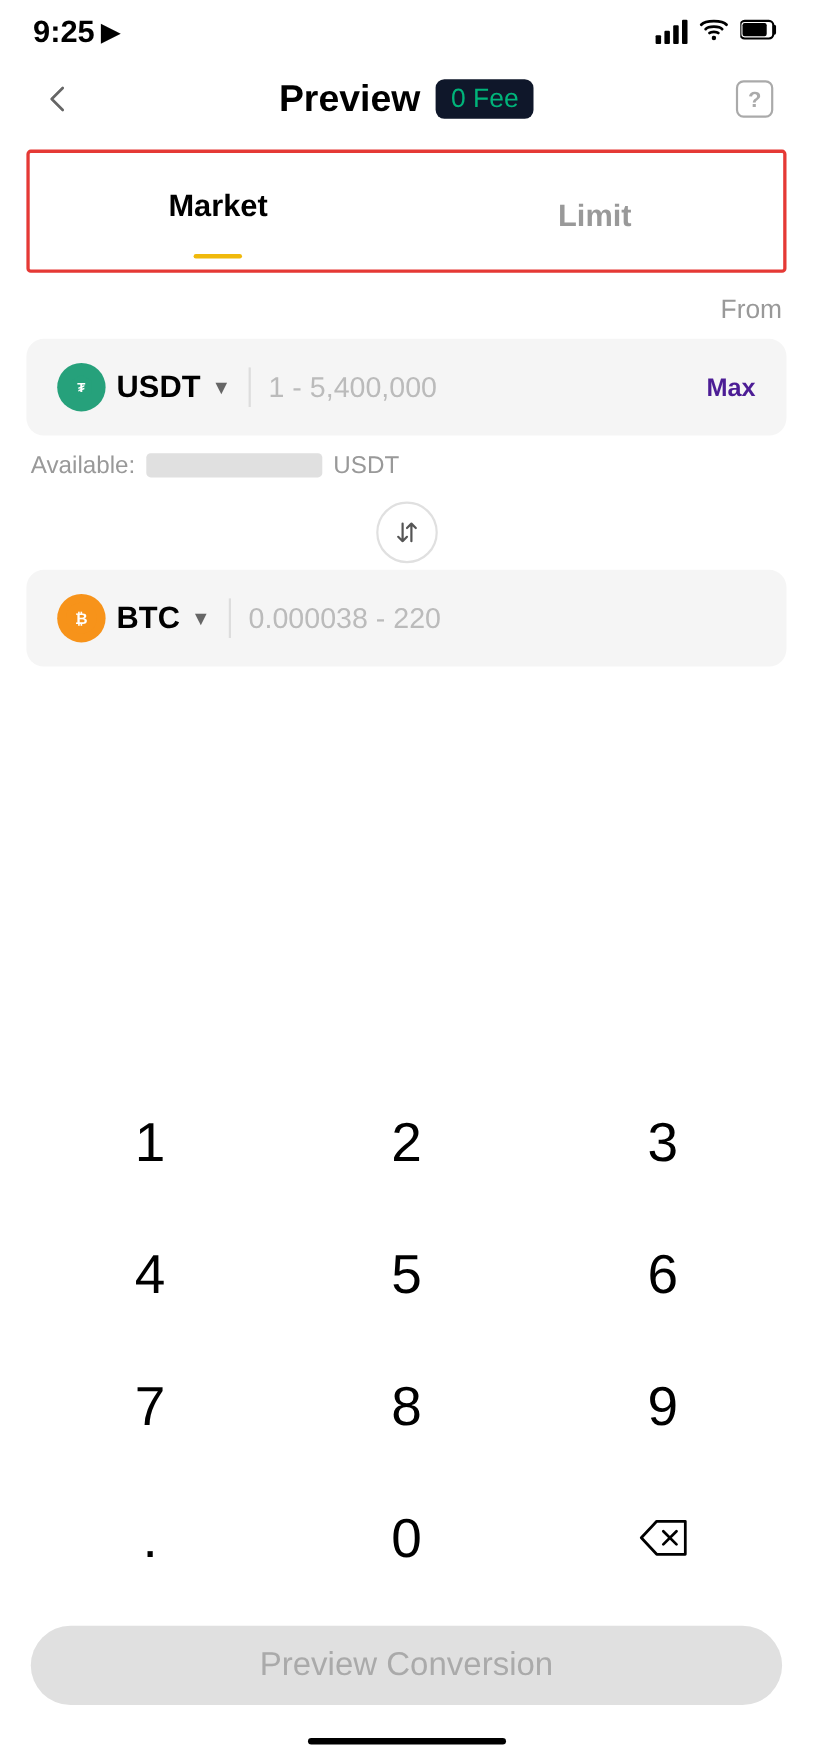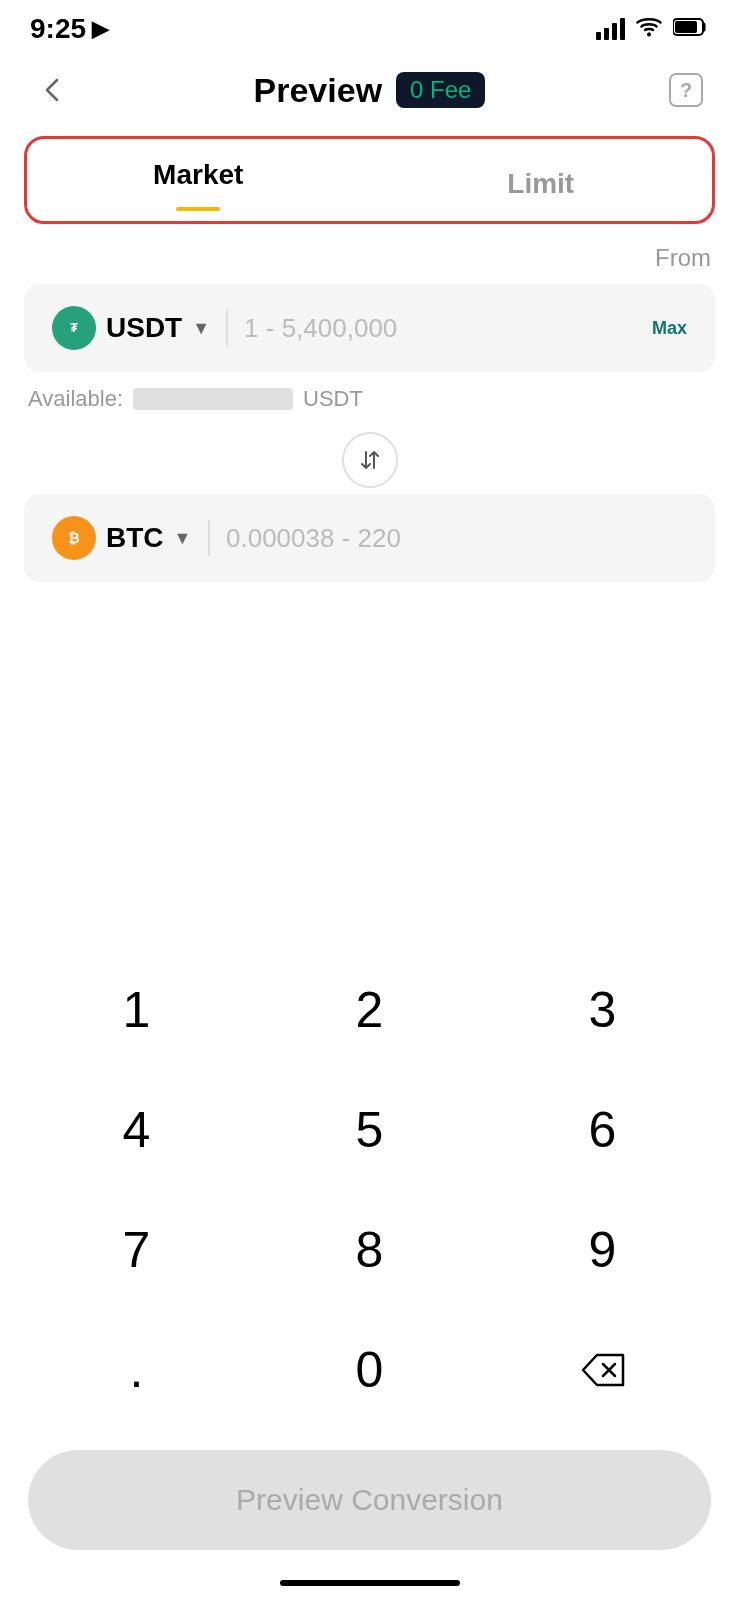--- a/index.html
+++ b/index.html
@@ -84,24 +84,24 @@
       height: 50px;
       display: flex;
       align-items: center;
       justify-content: center;
     }
 
     
     .tab-bar {
       margin: 10px 24px 20px;
       border: 3px solid #e53935;
-      border-radius: 20px;
+      border-radius: 4px;
       display: flex;
       overflow: hidden;
-      height: 88px;
+      height: 112px;
     }
     .tab-item {
       flex: 1;
       display: flex;
       flex-direction: column;
       align-items: center;
       justify-content: center;
       font-size: 28px;
       font-weight: 600;
       cursor: pointer;
@@ -179,23 +179,23 @@
       width: 2px;
       height: 36px;
       background: #ddd;
     }
     .currency-placeholder {
       flex: 1;
       font-size: 26px;
       color: #bbb;
     }
     .max-btn {
-      font-size: 18px;
+      font-size: 23px;
       font-weight: 600;
-      color: #0f766e;
+      color: #4c1d95;
     }
 
     
     .available-row {
       display: flex;
       align-items: center;
       gap: 10px;
       padding: 14px 28px;
       font-size: 22px;
       color: #999;
@@ -251,21 +251,21 @@
     .numpad-key.backspace {
       font-size: 36px;
     }
 
     
     .preview-btn-container {
       padding: 20px 28px 30px;
     }
     .preview-btn {
       width: 100%;
-      height: 100px;
+      height: 72px;
       background: #e0e0e0;
       border-radius: 50px;
       display: flex;
       align-items: center;
       justify-content: center;
       font-size: 30px;
       font-weight: 500;
       color: #aaa;
       cursor: not-allowed;
     }

